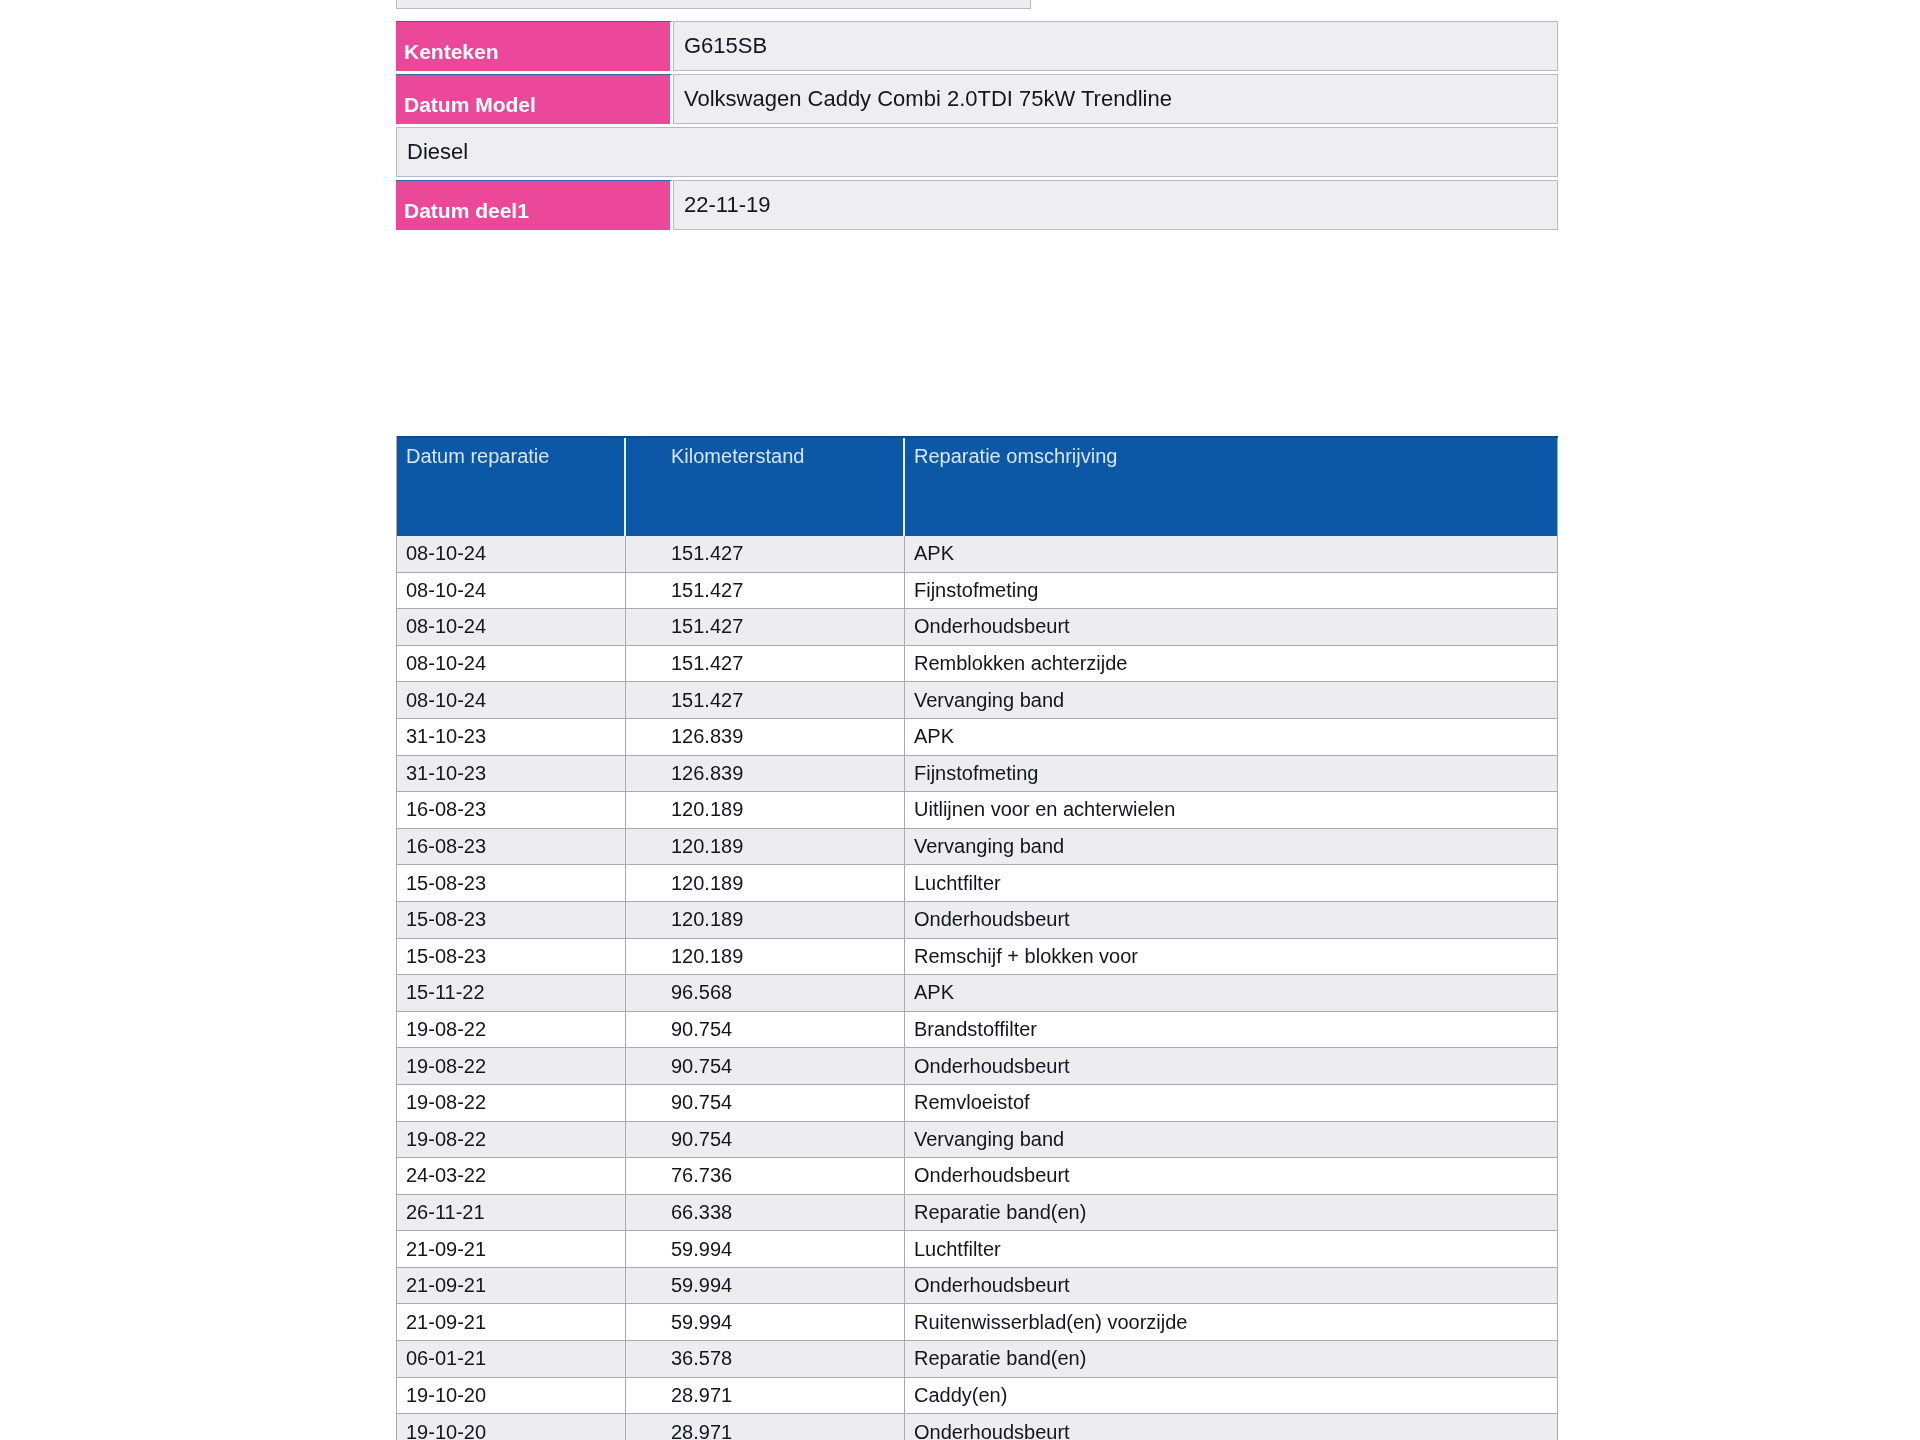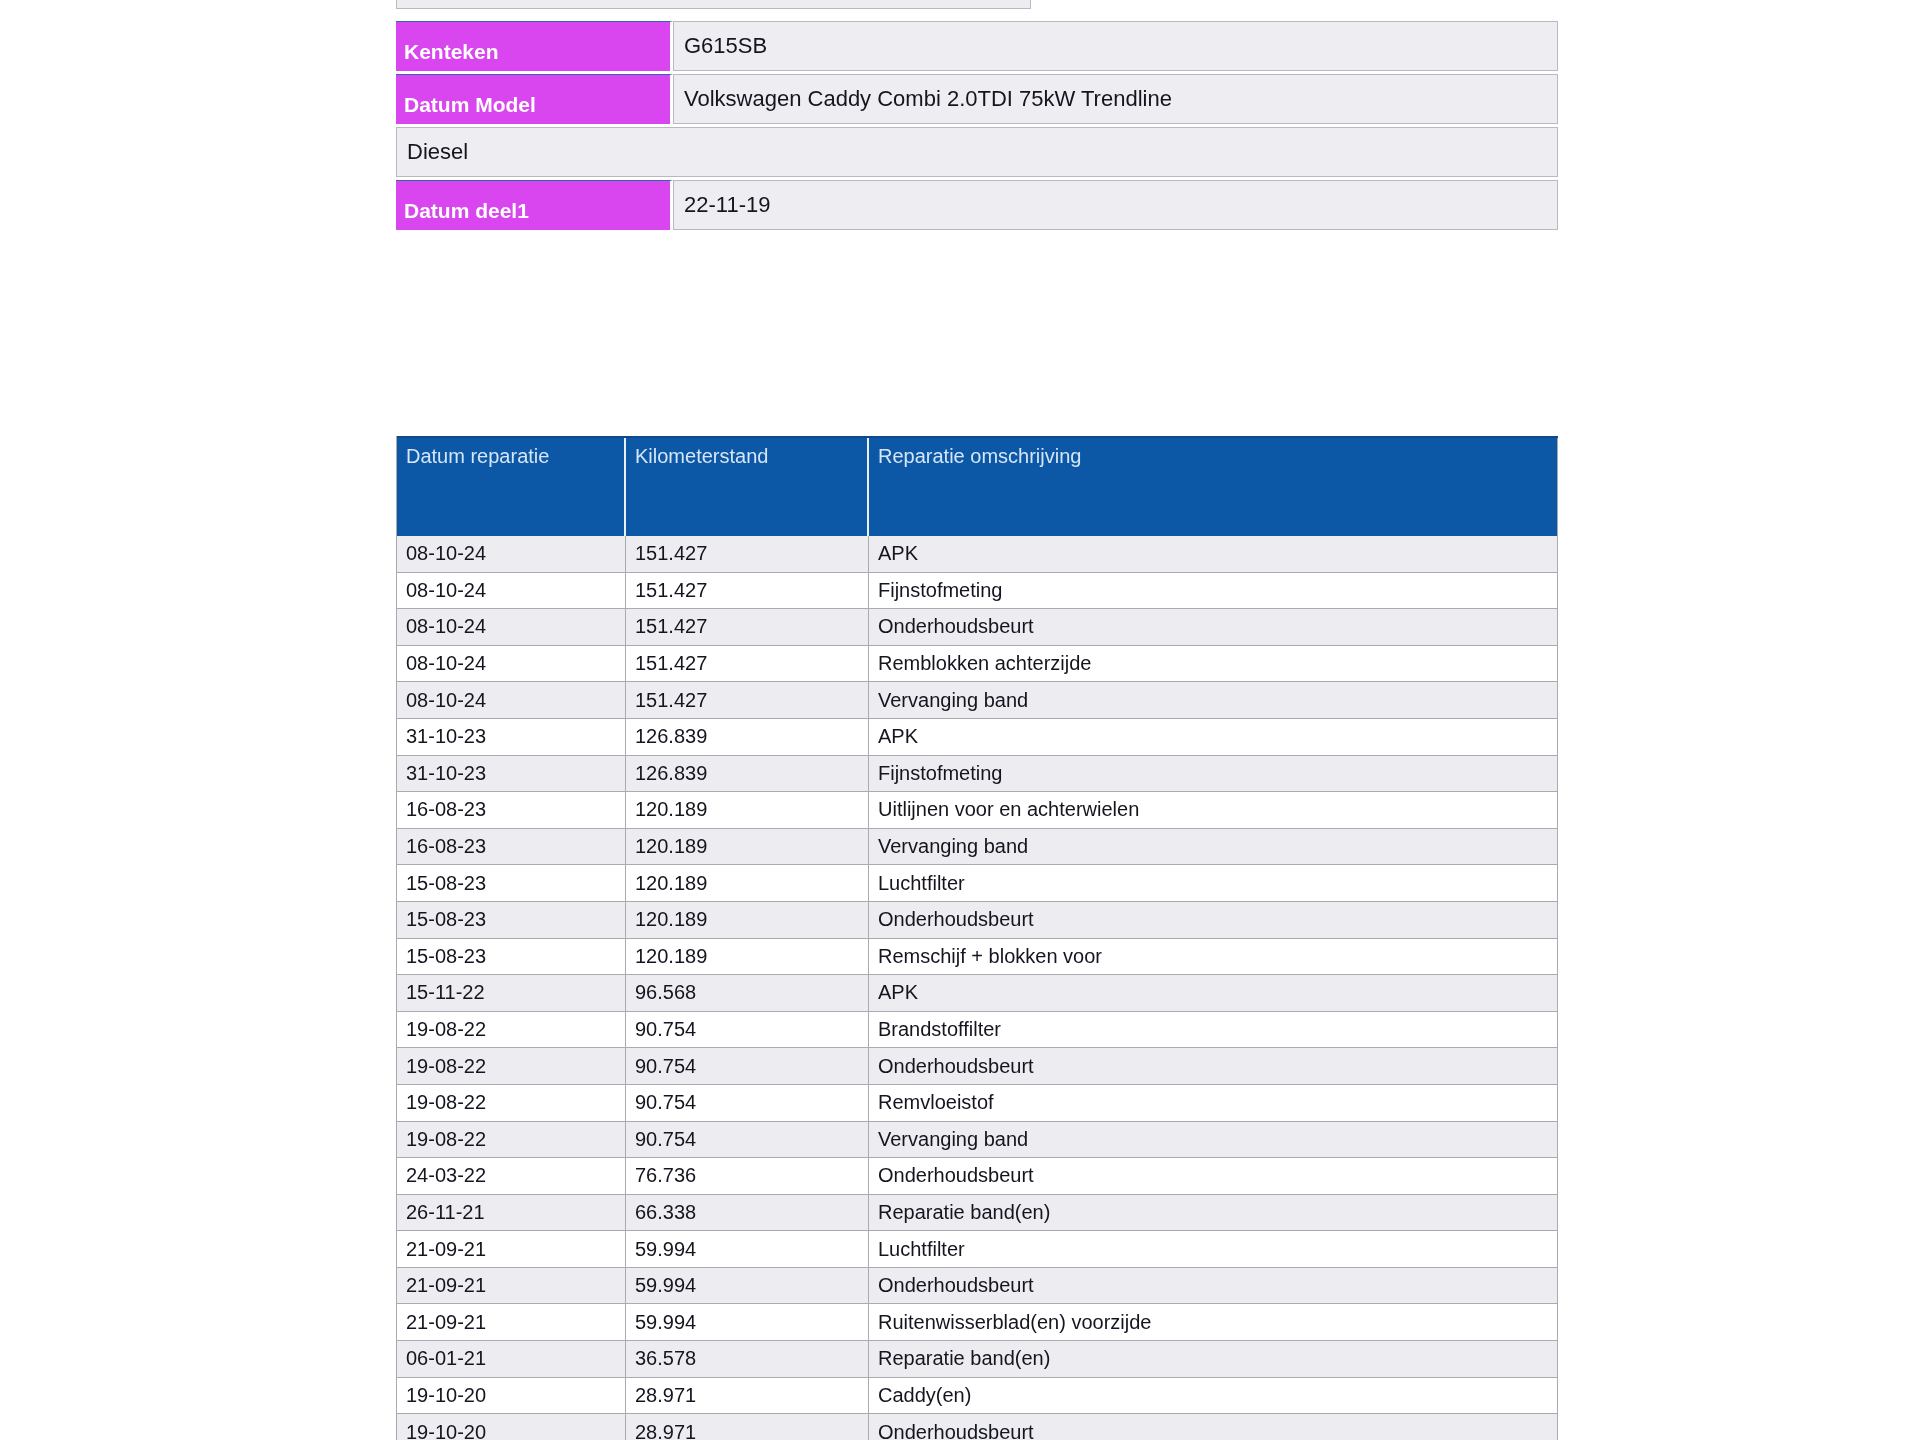--- a/index.html
+++ b/index.html
@@ -18,21 +18,21 @@
     background:#ececf1;
     border:1px solid #b9b9bf;border-top:none;
     box-sizing:border-box;
   }
 
   
   .info-table{position:absolute;left:396px;top:21px;width:1162px;}
   .info-row{display:flex;height:50px;margin-bottom:3px;}
   .info-label{
     width:277px;flex:0 0 277px;
-    background:#d946ef;
+    background:#ec4899;
     color:#ffffff;font-weight:bold;font-size:21px;
     display:flex;align-items:flex-end;
     padding:0 0 7px 8px;box-sizing:border-box;
     border-right:3px solid #ffffff;
     border-top:1px solid #2a69ae;
   }
   .info-value{
     flex:1;
     background:#ededf2;
     border:1px solid #b9b9bf;
@@ -53,21 +53,21 @@
     border-top:2px solid #0d4a87;
     box-sizing:border-box;
   }
   .rh-cell{
     color:#d5e6f6;font-size:20px;
     padding:7px 0 0 9px;box-sizing:border-box;
     border-right:2px solid #e9eff7;
   }
   .rh-cell:last-child{border-right:1px solid #a9a9b0;}
   .w1{width:229px;flex:0 0 229px;}
-  .w2{width:243px;flex:0 0 243px;}
+  .w2{width:243px;flex:0 0 243px;margin-left:36px;}
   .w3{flex:1;}
 
   .data-row{
     display:flex;height:36.6px;
     box-sizing:border-box;
     border-bottom:1px solid #aaaab0;
     background:#ffffff;
   }
   .data-row.odd{background:#ececf1;}
   .cell{

